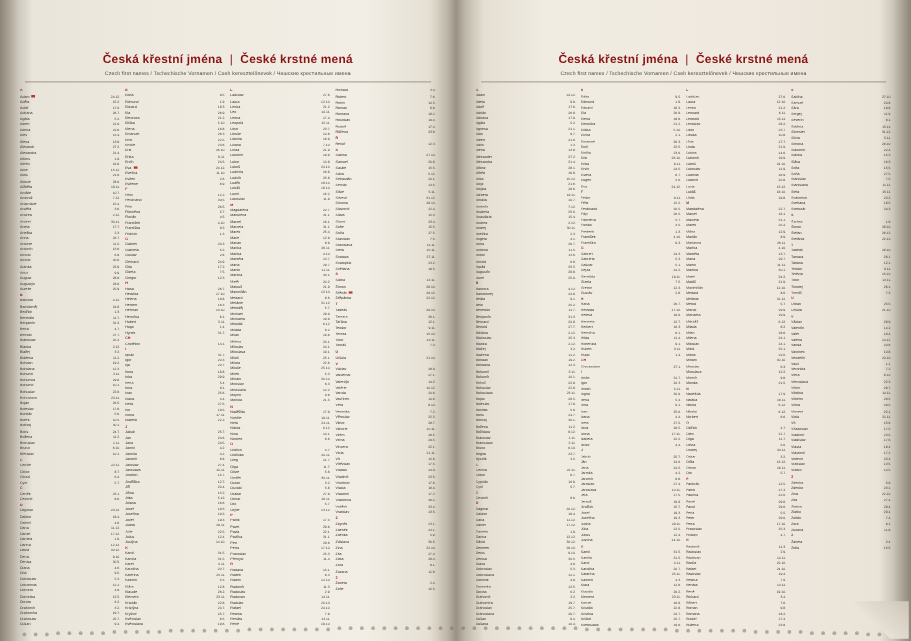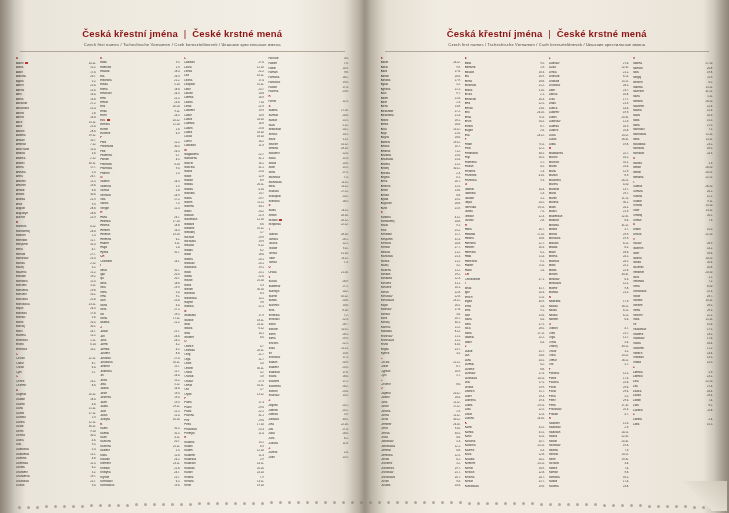--- a/index.html
+++ b/index.html
@@ -32,21 +32,21 @@
   }
   .page.left{left:0;}
   .page.right{right:0;}
 
   .hdr{
     text-align:center;
     color:#8a1414;
     font-weight:bold;
     font-size:9.5px;
     letter-spacing:.2px;
-    margin-top:6px;
+    margin-top:20px;
   }
   .hdr .sep{color:#8a1414;font-weight:normal;padding:0 3px;}
   .subhdr{
     text-align:center;
     color:#4a463f;
     font-size:4.1px;
     margin-top:3px;
     letter-spacing:.15px;
   }
   .rule{

